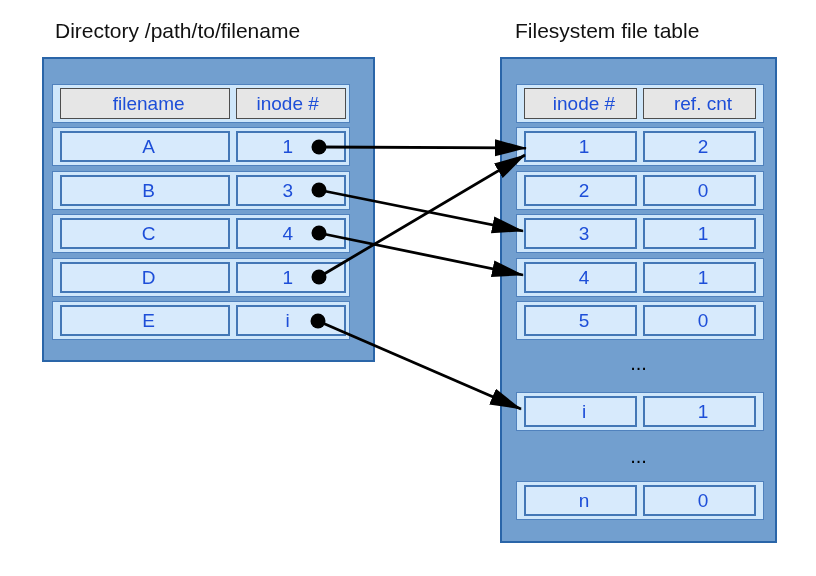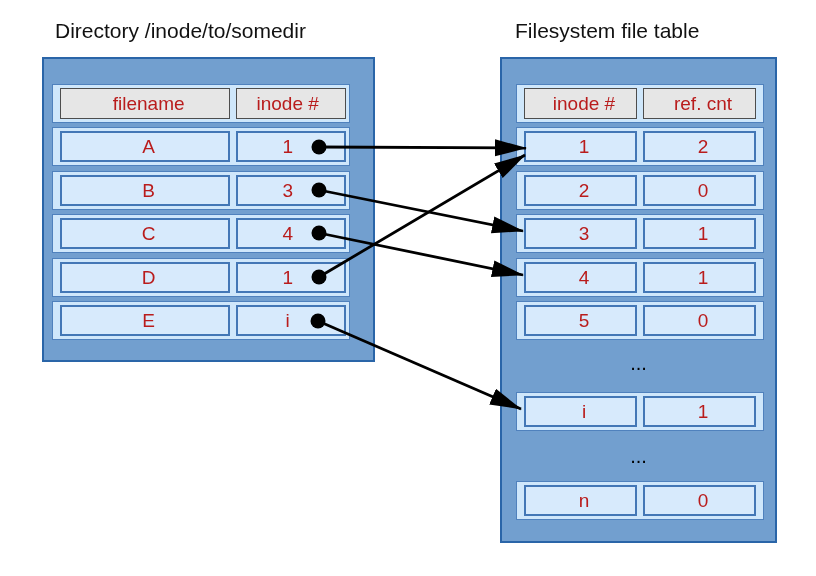--- a/index.html
+++ b/index.html
@@ -31,21 +31,21 @@
     padding:3px; display:flex; align-items:stretch;
   }
   .lrow { left:8px;  width:298px; }
   .rrow { left:14px; width:248px; }
 
   .cell {
     box-sizing:border-box;
     border:2px solid var(--cell-border, #4377b6);
     background:var(--cell-fill, #d7eafc);
     display:flex; align-items:center; justify-content:center;
-    font-size:19px; line-height:1; color:#b91c1c;padding-left:7px;
+    font-size:19px; line-height:1; color:#1d4ed8;padding-left:7px;
   }
   .lc-name  { width:171px; margin-left:4px; margin-right:6px; }
   .lc-inode { width:110px; padding-right:14px; }
   .rc1 { flex:1; margin-left:4px; margin-right:6px; }
   .rc2 { flex:1; margin-right:4px; }
 
   .hdr {
     background:var(--header-fill, #e6e6e6);
     border:1px solid var(--header-border, #4d4d4d);
   }
@@ -58,21 +58,21 @@
   #gap2 { top:385px; }
 
   #arrow-overlay {
     position:absolute; left:0; top:0; width:816px; height:576px;
     pointer-events:none;
   }
 </style>
 </head>
 <body>
 
-<div class="title" id="title-left">Directory /inode/to/somedir</div>
+<div class="title" id="title-left">Directory /path/to/filename</div>
 <div class="title" id="title-right">Filesystem file table</div>
 
 <div class="panel" id="left-panel">
   <div class="row lrow" style="top:25px">
     <div class="cell hdr lc-name">filename</div>
     <div class="cell hdr lc-inode">inode #</div>
   </div>
   <div class="row lrow" style="top:68px">
     <div class="cell lc-name">A</div>
     <div class="cell lc-inode">1</div>

